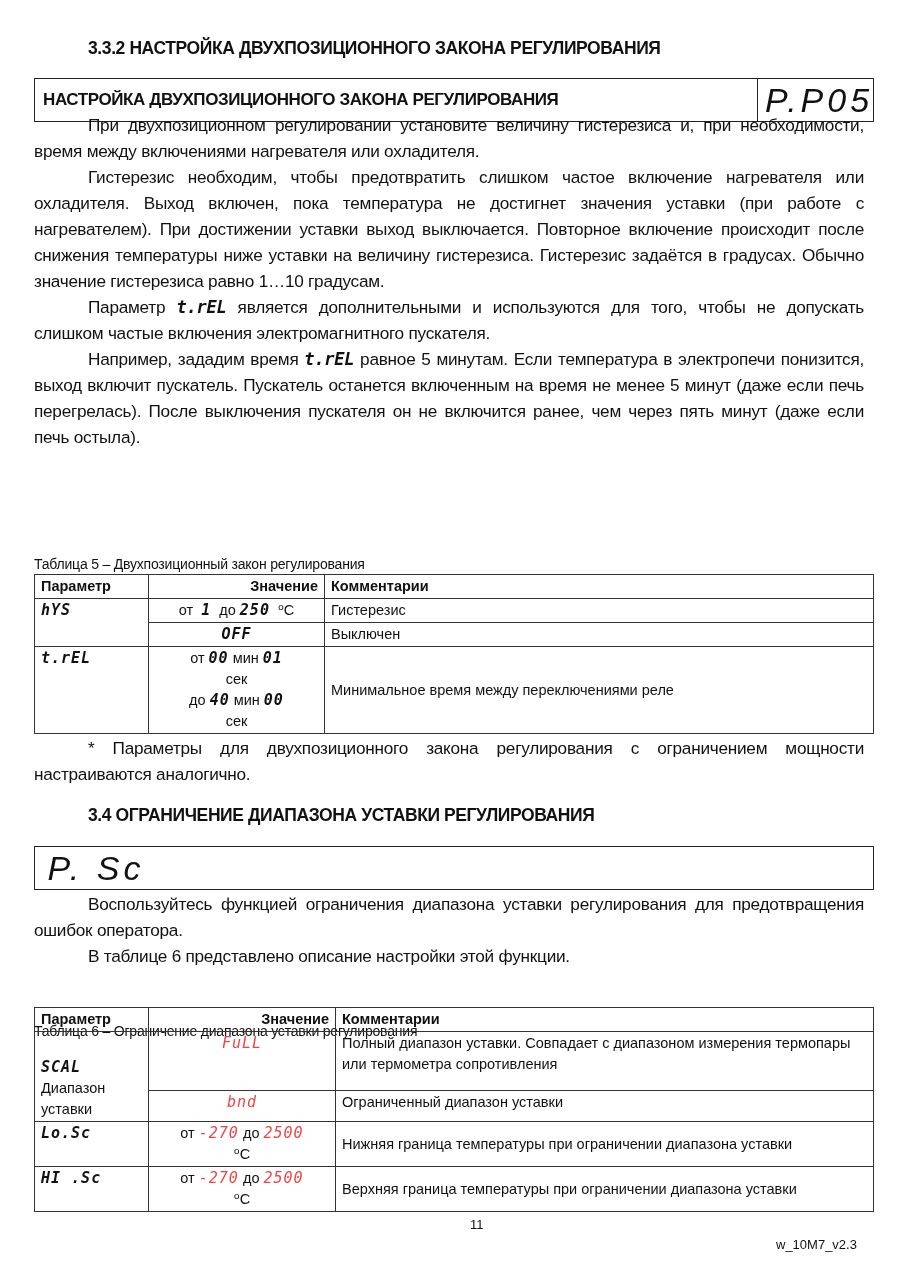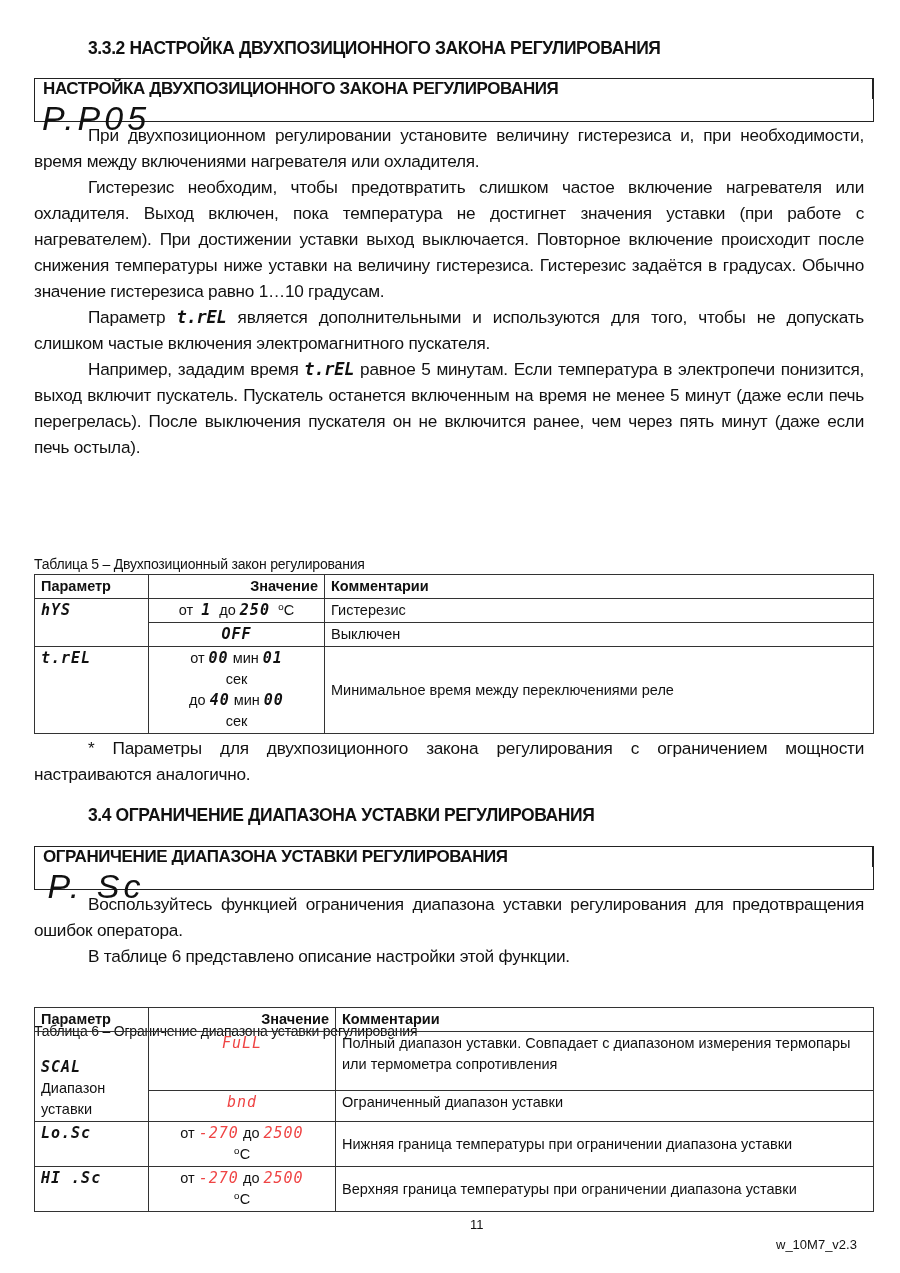--- a/index.html
+++ b/index.html
@@ -1,20 +1,20 @@
 <!DOCTYPE html>
 <html><head>
 <meta charset="utf-8">
 <style>
   html, body { margin: 0; padding: 0; background: #ffffff; }
   body { width: 900px; height: 1273px; position: relative; overflow: hidden;
          font-family: "Liberation Sans", "DejaVu Sans", sans-serif; color: #111; }
   .abs { position: absolute; }
   .h-section { left: 88px; font-weight: bold; font-size: 17.5px; letter-spacing: -0.4px; }
-  .box { left: 34px; width: 838px; border: 1px solid #222; display: flex; align-items: stretch; flex-direction: column; }
+  .box { left: 34px; width: 838px; border: 1px solid #222; display: flex; align-items: stretch; }
   .box .box-title { flex: 1; padding: 0 8px; display: flex; align-items: center;
                     font-weight: bold; font-size: 17px; letter-spacing: -0.4px; border-right: 1px solid #222; }
   .box .box-code { width: 108px; display: flex; align-items: center; justify-content: center;
                    font-family: Liberation Sans, sans-serif; font-style: italic; font-size: 34px;
                    letter-spacing: 4px; font-weight: normal; margin-left: 7px; }
   .para { left: 34px; width: 830px; font-size: 17.2px; line-height: 26px; text-align: justify;
           letter-spacing: -0.25px; }
   .para p { margin: 0; text-indent: 54px; }
   .seg { font-family: "DejaVu Sans Mono", monospace; font-style: italic; font-weight: bold; font-size: 17px; }
   .caption { left: 34px; font-size: 14px; letter-spacing: -0.2px; }
@@ -33,21 +33,21 @@
 </head>
 <body>
 
 <div class="abs h-section" style="top:38px;">3.3.2 НАСТРОЙКА ДВУХПОЗИЦИОННОГО ЗАКОНА РЕГУЛИРОВАНИЯ</div>
 
 <div class="abs box" style="top:78px; height:42px;">
   <div class="box-title">НАСТРОЙКА ДВУХПОЗИЦИОННОГО ЗАКОНА РЕГУЛИРОВАНИЯ</div>
   <div class="box-code">P.P05</div>
 </div>
 
-<div class="abs para" style="top:122px;">
+<div class="abs para" style="top:112px;">
   <p>При двухпозиционном регулировании установите величину гистерезиса и, при необходимости, время между включениями нагревателя или охладителя.</p>
   <p>Гистерезис необходим, чтобы предотвратить слишком частое включение нагревателя или охладителя. Выход включен, пока температура не достигнет значения уставки (при работе с нагревателем). При достижении уставки выход выключается. Повторное включение происходит после снижения температуры ниже уставки на величину гистерезиса. Гистерезис задаётся в градусах. Обычно значение гистерезиса равно 1…10 градусам.</p>
   <p><span>Параметр </span><span class="seg">t.rEL</span><span>  является дополнительными и используются для того, чтобы не допускать слишком частые включения электромагнитного пускателя.</span></p>
   <p><span>Например, зададим время </span><span class="seg">t.rEL</span><span> равное 5 минутам. Если температура в электропечи понизится, выход включит пускатель. Пускатель останется включенным на время не менее 5 минут (даже если печь перегрелась). После выключения пускателя он не включится ранее, чем через пять минут (даже если печь остыла).</span></p>
 </div>
 
 <div class="abs caption" style="top:556px;">Таблица 5 – Двухпозиционный закон регулирования</div>
 <table class="tbl" style="top:574px;">
   <colgroup>
       <col style="width:114px">
@@ -94,21 +94,20 @@
 </tbody>
   </table>
 
 <div class="abs para" style="top:735px;">
   <p>* Параметры для двухпозиционного закона регулирования с ограничением мощности настраиваются аналогично.</p>
 </div>
 
 <div class="abs h-section" style="top:805px;">3.4 ОГРАНИЧЕНИЕ ДИАПАЗОНА УСТАВКИ РЕГУЛИРОВАНИЯ</div>
 
 <div class="abs box" style="top:846px; height:42px;">
-  <div class="box-title">ОГРАНИЧЕНИЕ ДИАПАЗОНА УСТАВКИ РЕГУЛИРОВАНИЯ</div>
   <div class="box-code" style="white-space:pre;">P. Sc</div>
 </div>
 
 <div class="abs para" style="top:891px;">
   <p>Воспользуйтесь функцией ограничения диапазона уставки регулирования для предотвращения ошибок оператора.</p>
   <p>В таблице 6 представлено описание настройки этой функции.</p>
 </div>
 
 <div class="abs caption" style="top:1023px;">Таблица 6 – Ограничение диапазона уставки регулирования</div>
 <table class="tbl" style="top:1007px;">

